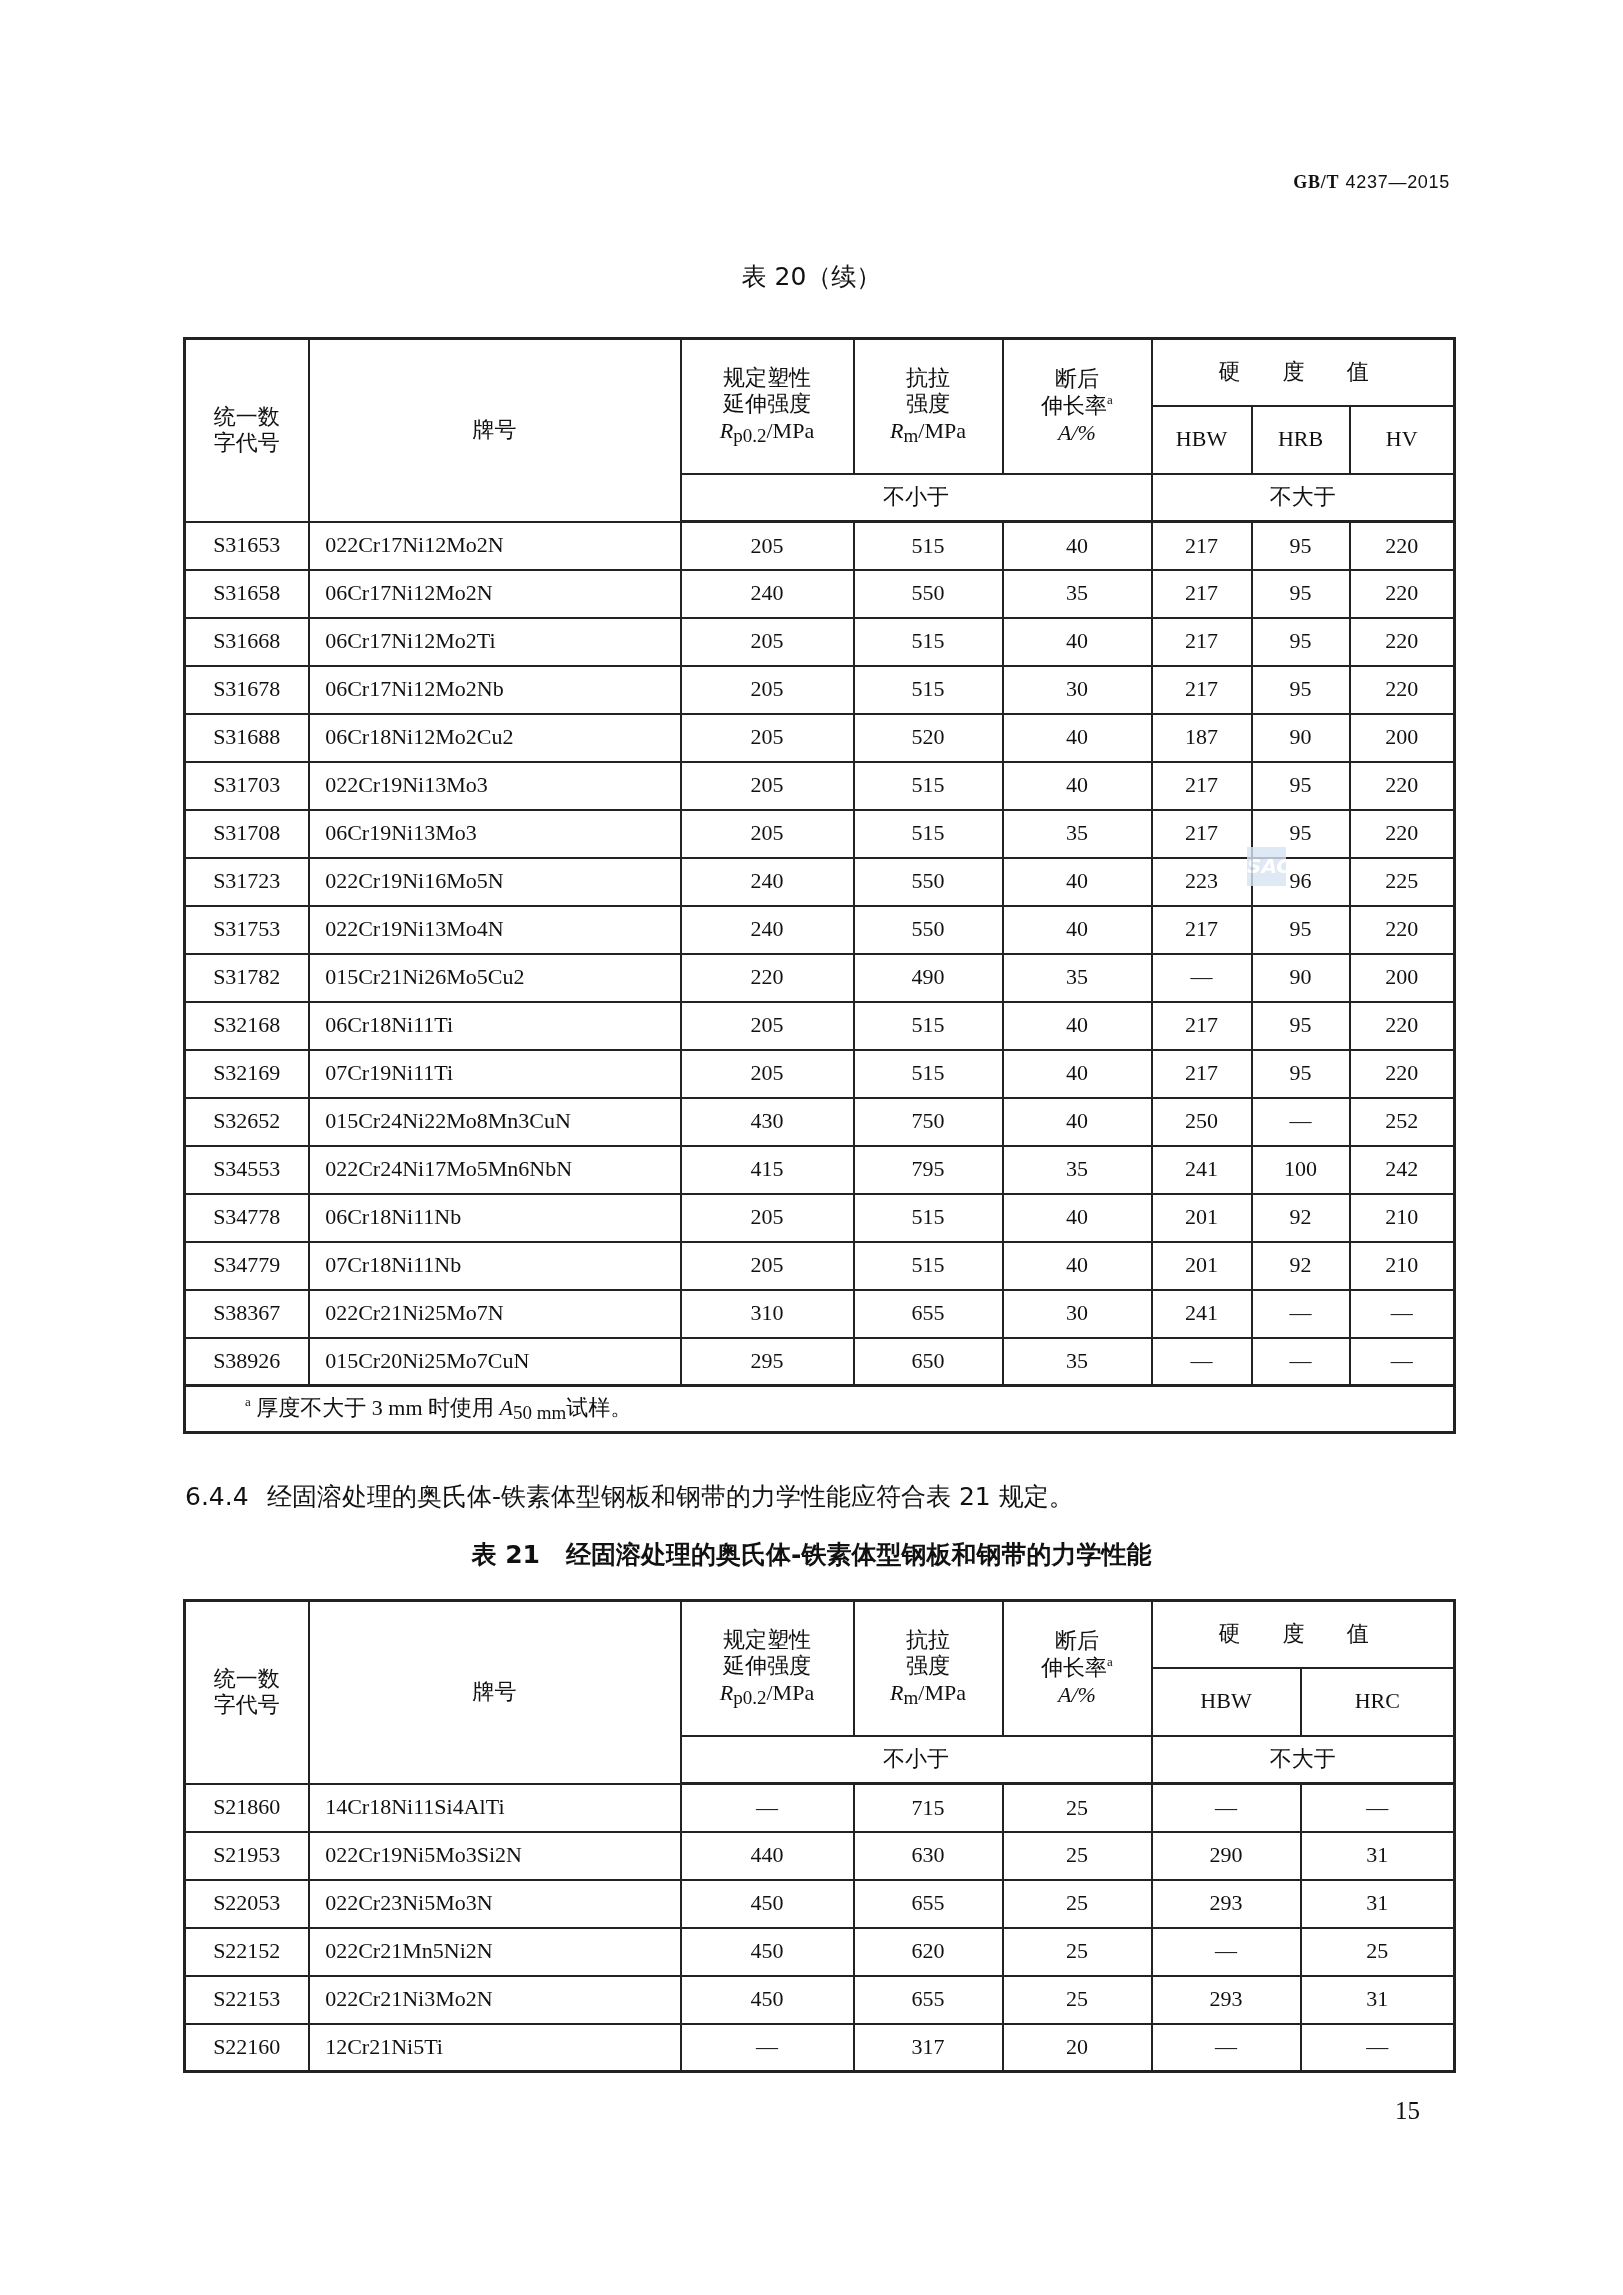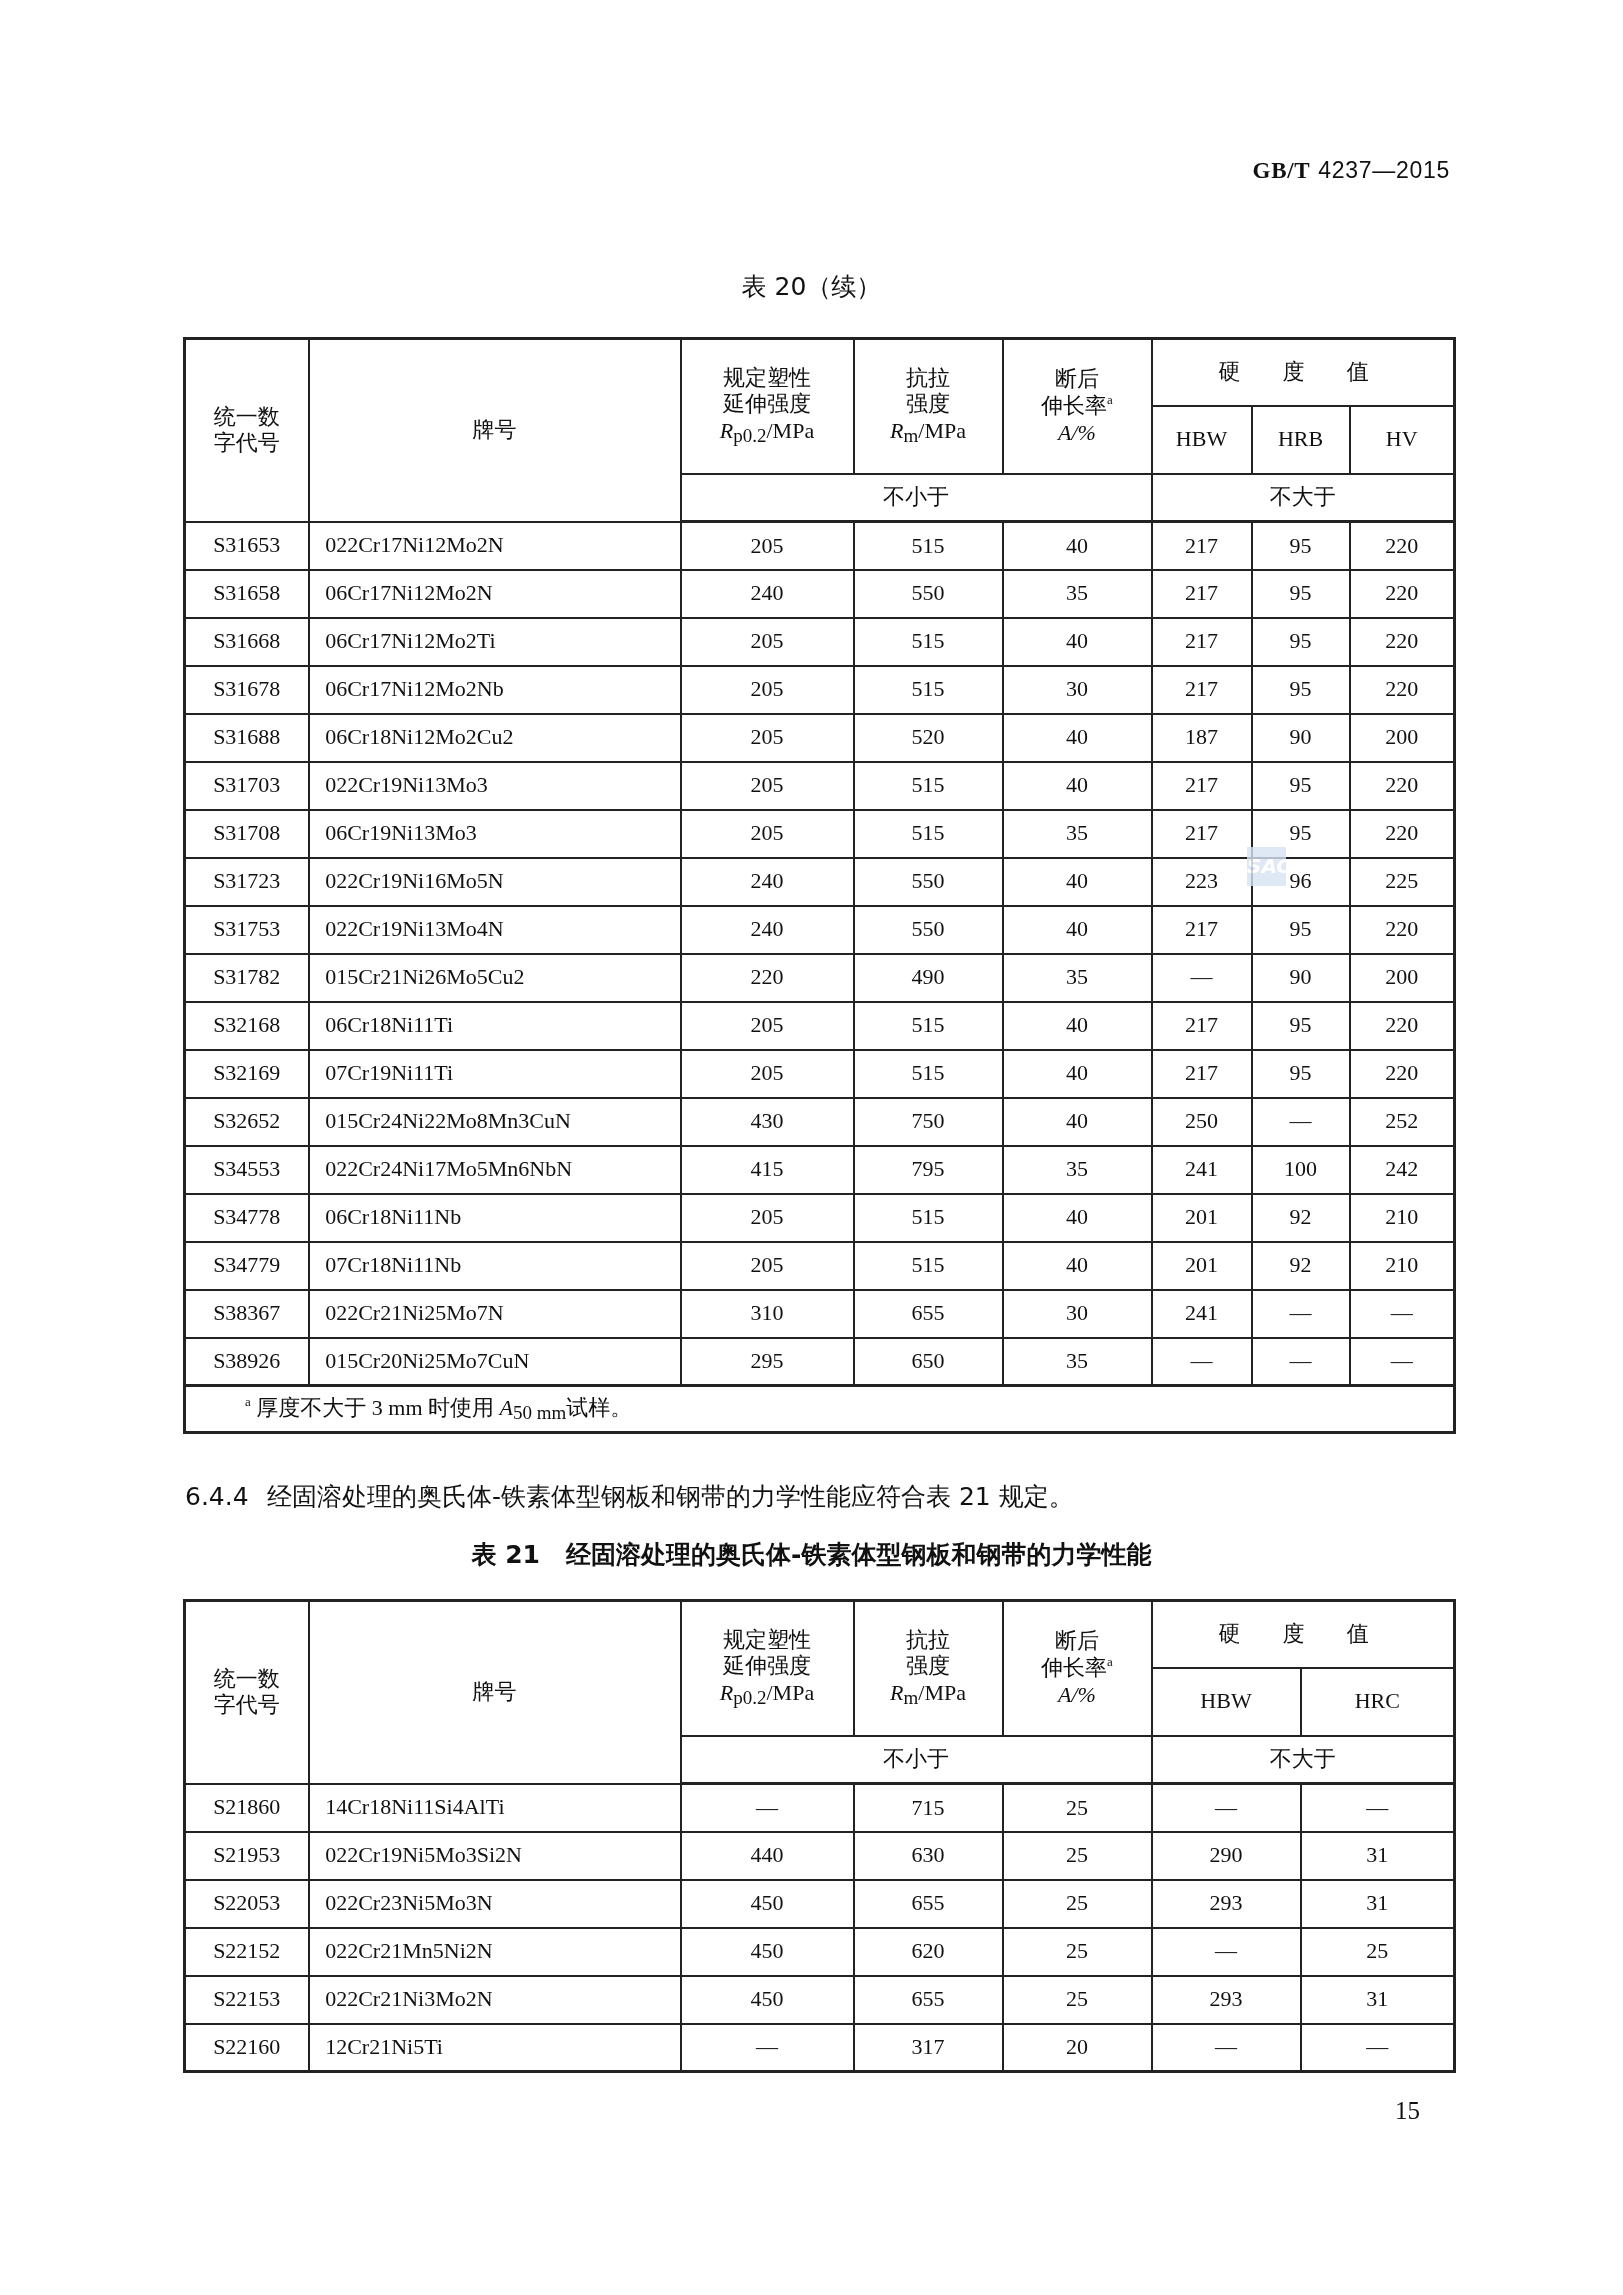--- a/index.html
+++ b/index.html
@@ -1,30 +1,30 @@
 <!DOCTYPE html>
 <html style="font-size:10.5px"><head>
 <meta charset="utf-8">
 <style>
   html, body { margin: 0; padding: 0; background: #ffffff; }
   body {
     width: 1623px; height: 2295px; position: relative; overflow: hidden;
     font-family: "DejaVu Serif", "Liberation Serif", serif; color: #111;
   }
   .std-code {
-    position: absolute; top: 157px; right: 173px;
-    font-size: 23px; letter-spacing: 0.7px;
+    position: absolute; top: 171px; right: 173px;
+    font-size: 18px; letter-spacing: 0.7px;
   }
   .std-code .gb { font-family: "Liberation Serif", serif; font-weight: bold; }
   .std-code .num { font-family: "Liberation Sans", sans-serif; }
   .table-title {
     position: absolute; left: 0; width: 100%; text-align: center;
     font-family: "DejaVu Sans", sans-serif; font-size: 25px; font-weight: bold;
   }
-  .t20-title { top: 270px; font-weight: normal; }
+  .t20-title { top: 260px; font-weight: normal; }
   .t21-title { top: 1538px; }
   .clause {
     position: absolute; left: 185px; top: 1480px;
     font-family: "DejaVu Sans", sans-serif; font-size: 25px;
   }
   .clause .num { margin-right: 18.3px; }
   table.std {
     position: absolute; left: 183px; width: 1268px;
     border-collapse: collapse; table-layout: fixed;
     border: 3.3px solid #222;

